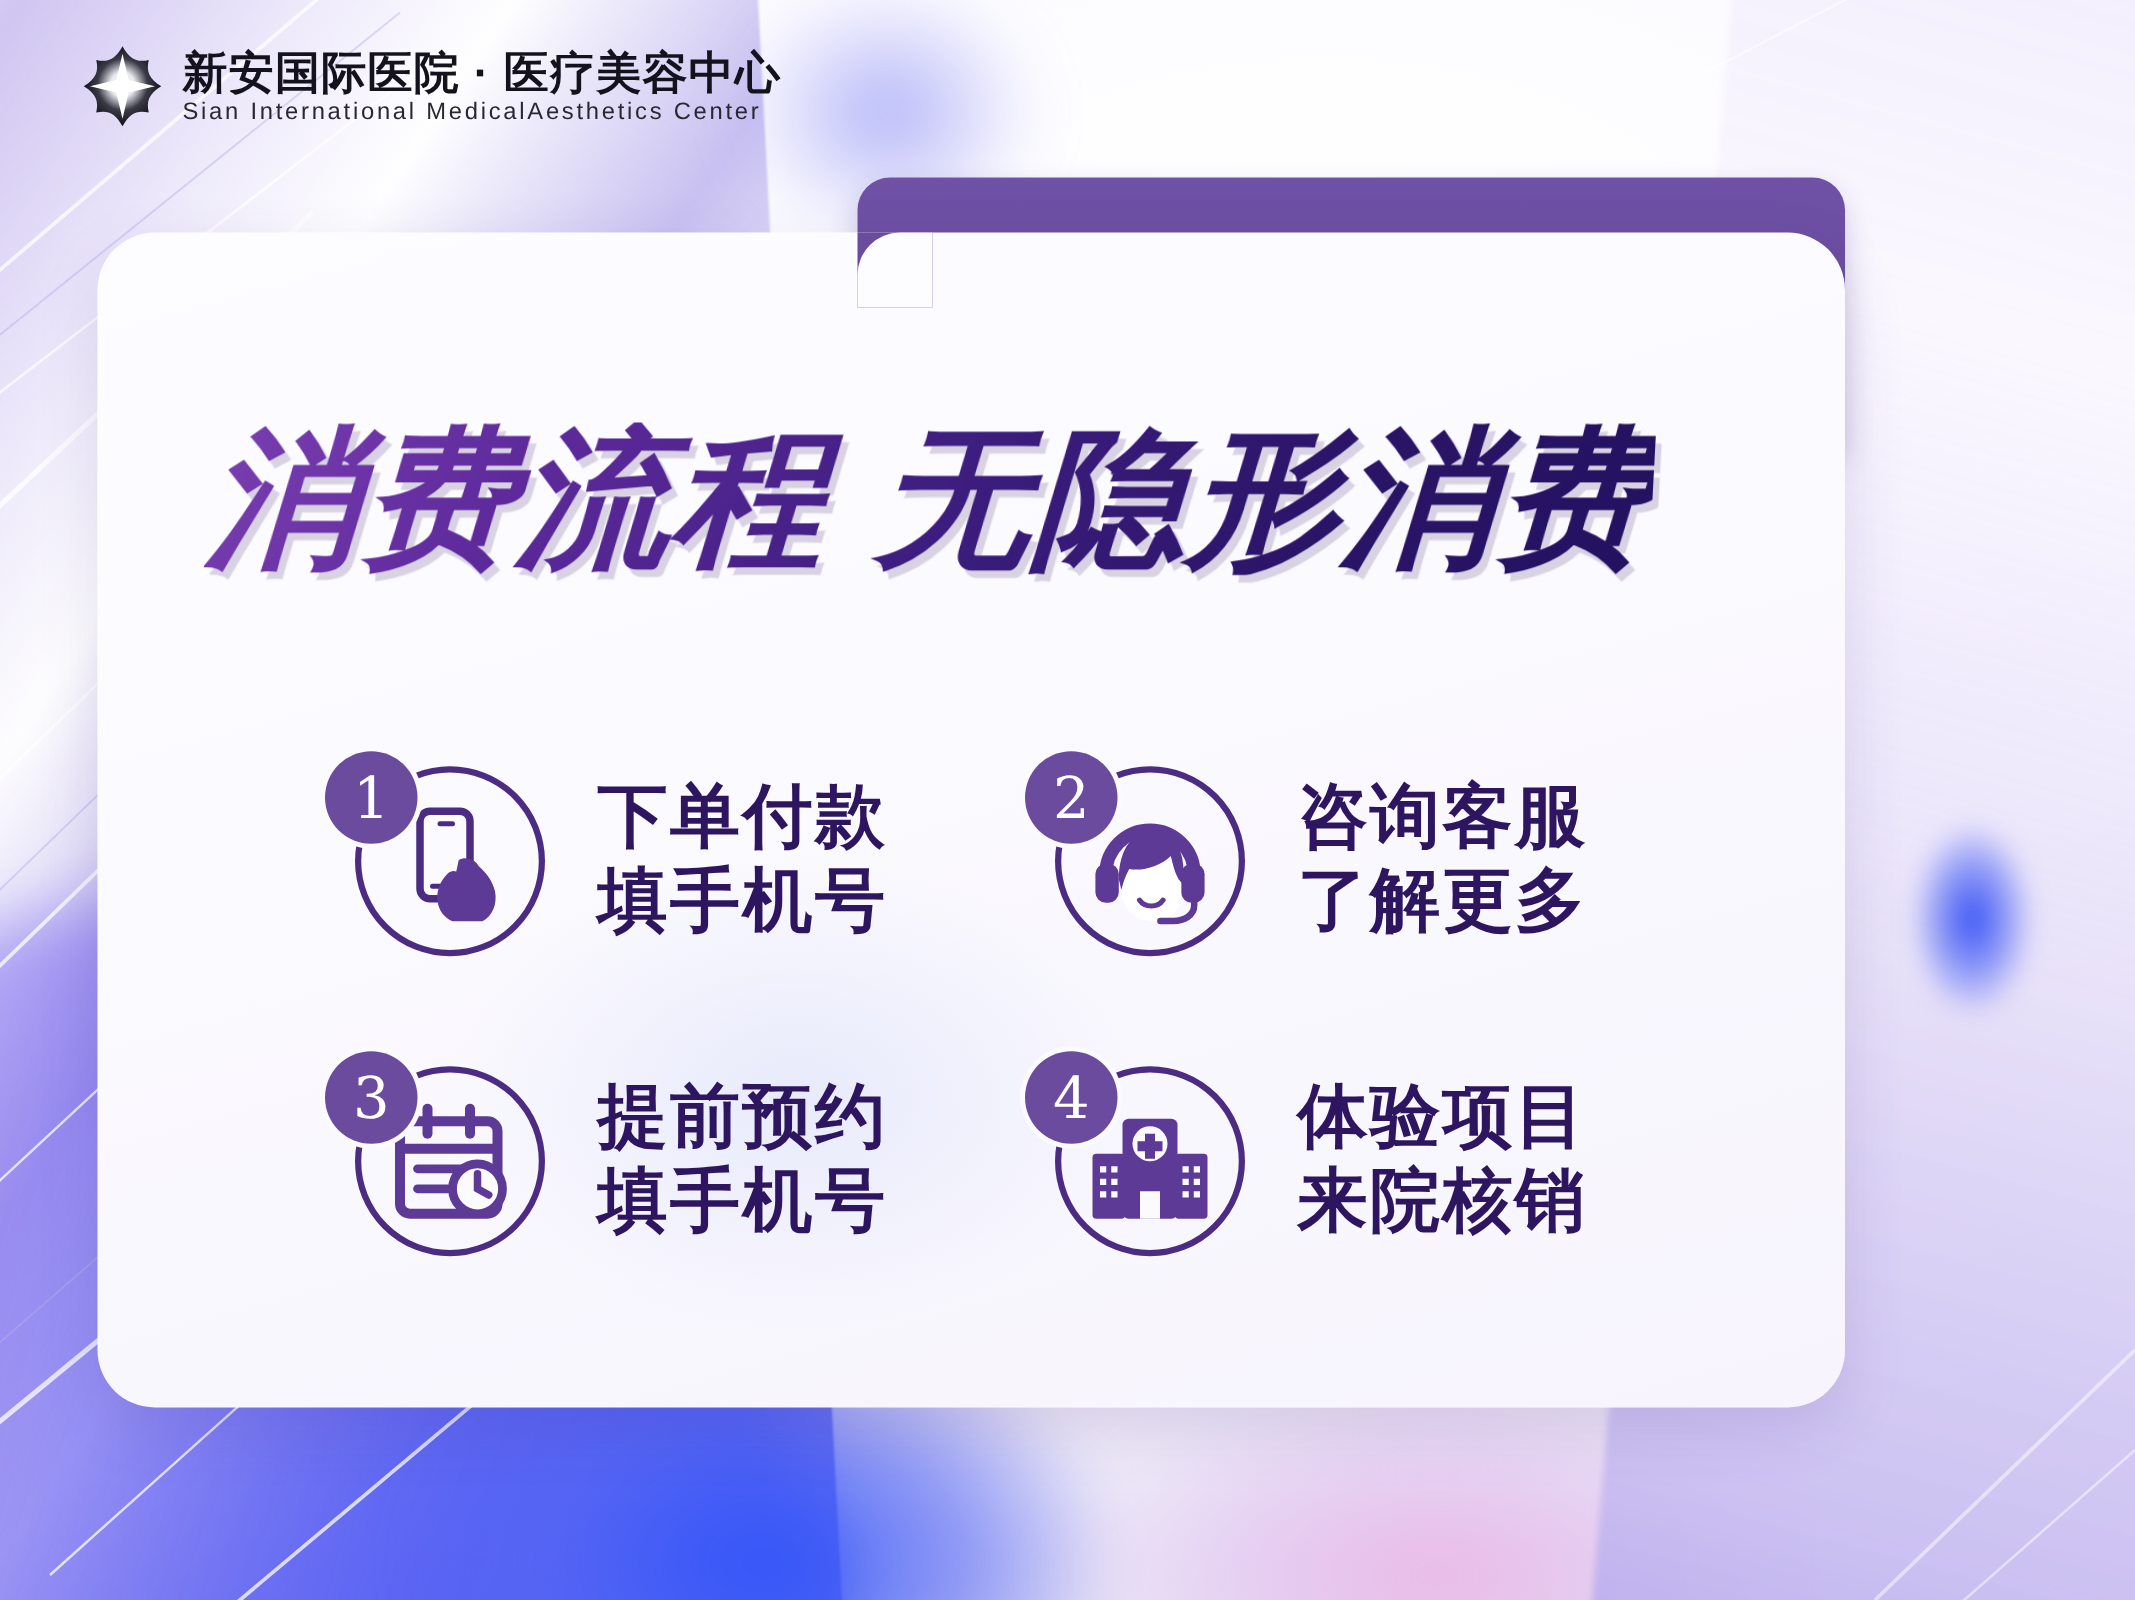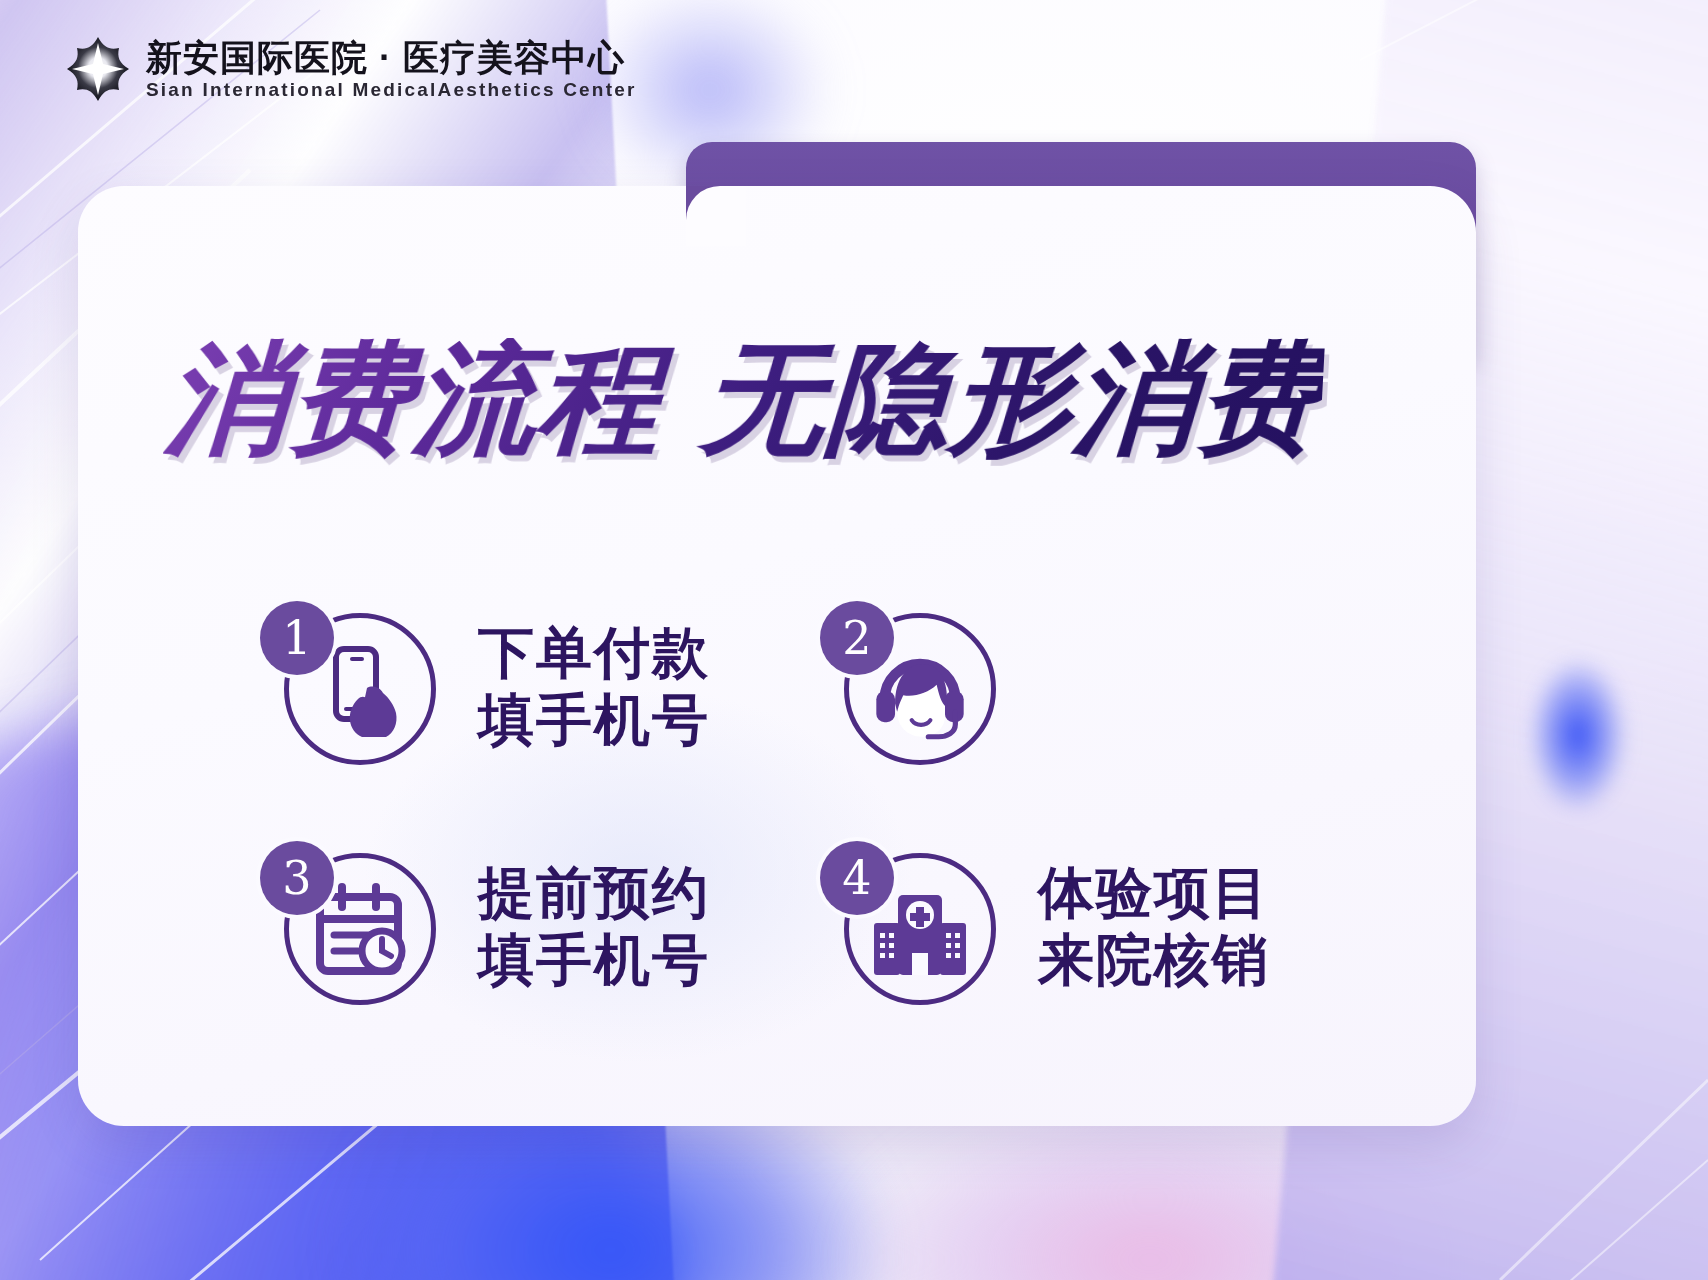--- a/index.html
+++ b/index.html
@@ -137,21 +137,21 @@
   .logo-cn {
     font-size: 36px;
     font-weight: 700;
     color: #14121c;
     letter-spacing: 1px;
     line-height: 1;
     white-space: nowrap;
   }
   .logo-en {
     font-size: 19px;
-    font-weight: 700;
+    font-weight: 400;
     color: #2a2733;
     letter-spacing: 2.2px;
     line-height: 1;
     white-space: nowrap;
   }
 
   
   .tab {
     position: absolute;
     left: 686px;
@@ -399,20 +399,22 @@
             <rect x="74" y="50" width="18" height="30" rx="8" fill="#5d3a96"></rect>
             <path d="M28 60 C28 40 40 28 52 28 C66 28 74 40 74 58 L74 74 C74 86 64 94 52 94 C38 94 28 84 28 70 Z" fill="#ffffff"></path>
             <path d="M26 62 C26 38 38 24 52 24 C68 24 76 38 76 58 L76 66 C70 62 68 52 66 44 C58 52 44 56 34 54 C32 58 30 62 28 70 Z" fill="#5d3a96"></path>
             <path d="M42 78 C46 84 56 84 60 78" fill="none" stroke="#5d3a96" stroke-width="4" stroke-linecap="round"></path>
             <path d="M84 70 L84 82 C84 90 76 94 68 94 L58 94" fill="none" stroke="#5d3a96" stroke-width="5" stroke-linecap="round"></path>
           </svg>
         </div>
         <div class="num-bubble">2</div>
       </div>
       <div class="step-label">
+        <span>咨询客服</span>
+        <span>了解更多</span>
       </div>
     </div>
 
     <div class="step">
       <div class="step-badge-wrap">
         <div class="ring"></div>
         <div class="icon-slot">
           <svg viewBox="0 0 100 100" width="100" height="100">
             <line x1="32" y1="6" x2="32" y2="26" stroke="#5d3a96" stroke-width="8" stroke-linecap="round"></line>
             <line x1="66" y1="6" x2="66" y2="26" stroke="#5d3a96" stroke-width="8" stroke-linecap="round"></line>

